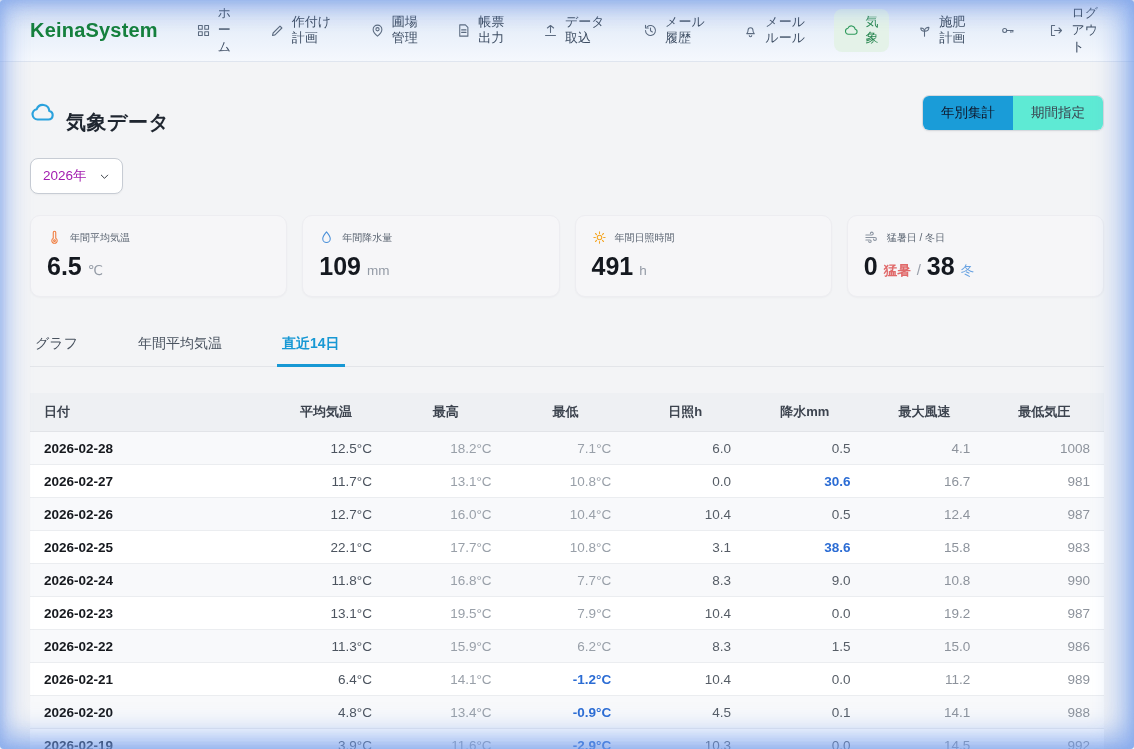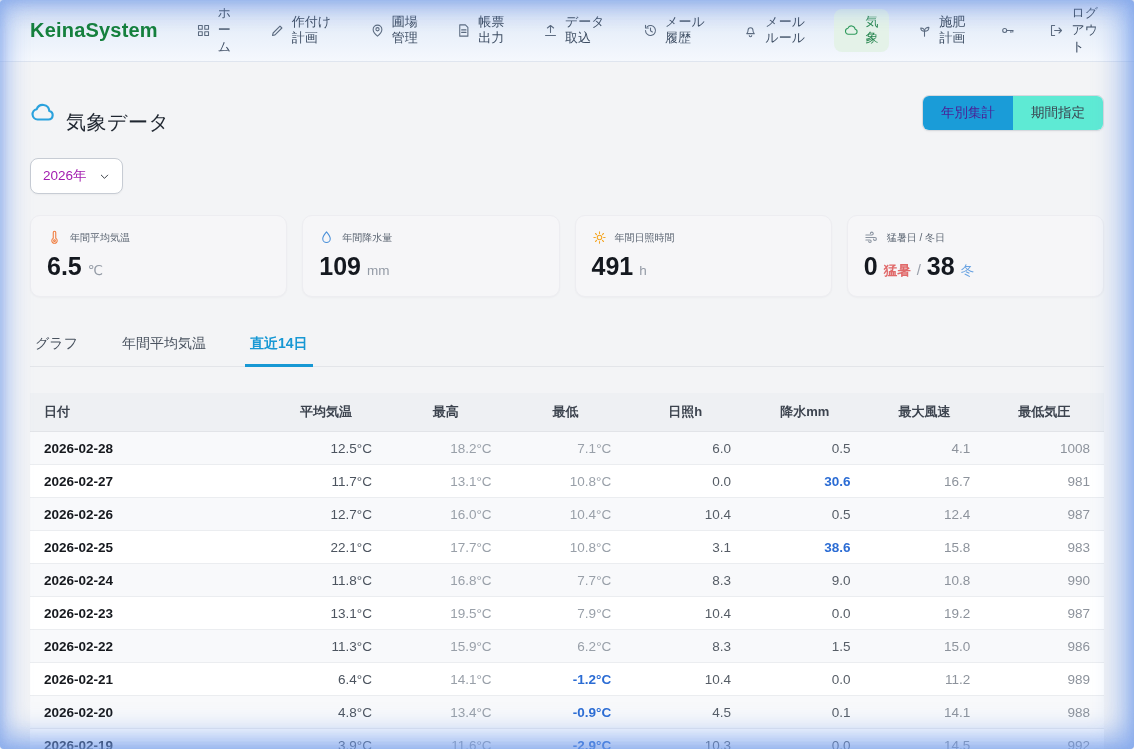--- a/index.html
+++ b/index.html
@@ -37,24 +37,24 @@
   .nav-item .lbl { white-space:pre-line; text-align:left; }
   .nav-item svg { width:15px; height:15px; stroke:#5c6b80; fill:none; stroke-width:1.7; stroke-linecap:round; stroke-linejoin:round; flex:0 0 auto; }
   .nav-item.active { background:#e4f2e8; color:#27864f; }
   .nav-item.active svg { stroke:#2f9a5c; }
   .nav-icon-only { padding:5px 6px; }
 
   
   .page-head { display:flex; align-items:center; justify-content:space-between; margin:27px 30px 0; }
   .title-wrap { display:flex; align-items:center; gap:10px; }
   .title-wrap svg { width:26px; height:26px; stroke:#2ba2dd; fill:none; stroke-width:2; stroke-linecap:round; stroke-linejoin:round; }
-  h1 { font-size:20px; font-weight:normal; color:#1f2630; letter-spacing:.5px;margin-top:20px; }
+  h1 { font-size:20px; font-weight:bold; color:#1f2630; letter-spacing:.5px;margin-top:20px; }
   .segmented { display:flex; border:1px solid #d6d9de; border-radius:7px; overflow:hidden; background:#fff; box-shadow:0 1px 2px rgba(0,0,0,.04); }
   .seg-btn { padding:8px 18px; font-size:13.5px; cursor:pointer; background:#5eead4; color:#3a4350; border:none; font-family:inherit; }
-  .seg-btn.active { background:#1a9cd8; color:#4c1d95; }
+  .seg-btn.active { background:#1a9cd8; color:#0f172a; }
 
   
   .year-select {
     margin:22px 30px 0; display:inline-flex; align-items:center; gap:12px;
     border:1px solid #c7ccd4; border-radius:8px; background:#fff;
     padding:8px 12px; font-size:13.5px; color:#a21caf; cursor:pointer;
     box-shadow:0 1px 2px rgba(0,0,0,.04);
   }
   .year-select svg { width:11px; height:11px; stroke:#2a2f38; fill:none; stroke-width:2; stroke-linecap:round; stroke-linejoin:round; }
 
@@ -67,21 +67,21 @@
   .card-label { display:flex; align-items:center; gap:8px; font-size:10px; color:#5b6572; }
   .card-label svg { width:15px; height:15px; fill:none; stroke-width:1.7; stroke-linecap:round; stroke-linejoin:round; }
   .card-value { margin-top:7px; display:flex; align-items:baseline; gap:6px; }
   .big { font-size:25px; font-weight:bold; color:#14181f; }
   .unit { font-size:13.5px; color:#949ba6; }
   .hot-lbl { font-size:13.5px; color:#e0696a; font-weight:bold; }
   .cold-lbl { font-size:13.5px; color:#6aa3e2; }
   .slash { font-size:15px; color:#9aa0ab; }
 
   
-  .tabs { margin:29px 30px 0; display:flex; gap:34px; border-bottom:1px solid #e3e5e9; }
+  .tabs { margin:29px 30px 0; display:flex; gap:50px; border-bottom:1px solid #e3e5e9; }
   .tab { padding:9px 5px 11px; font-size:14px; color:#49525f; cursor:pointer; border-bottom:3px solid transparent; margin-bottom:-1px; }
   .tab.active { color:#1798d4; font-weight:bold; border-bottom-color:#1798d4; }
 
   
   .table-wrap { margin:26px 30px 0; background:#fff; }
   table { width:100%; border-collapse:collapse; font-size:13.5px; table-layout:fixed; }
   th {
     background:#eef0f3; padding:10px 14px; font-size:13px;
     color:#3c434e; font-weight:bold; border-bottom:1px solid #e2e4e8;
   }

